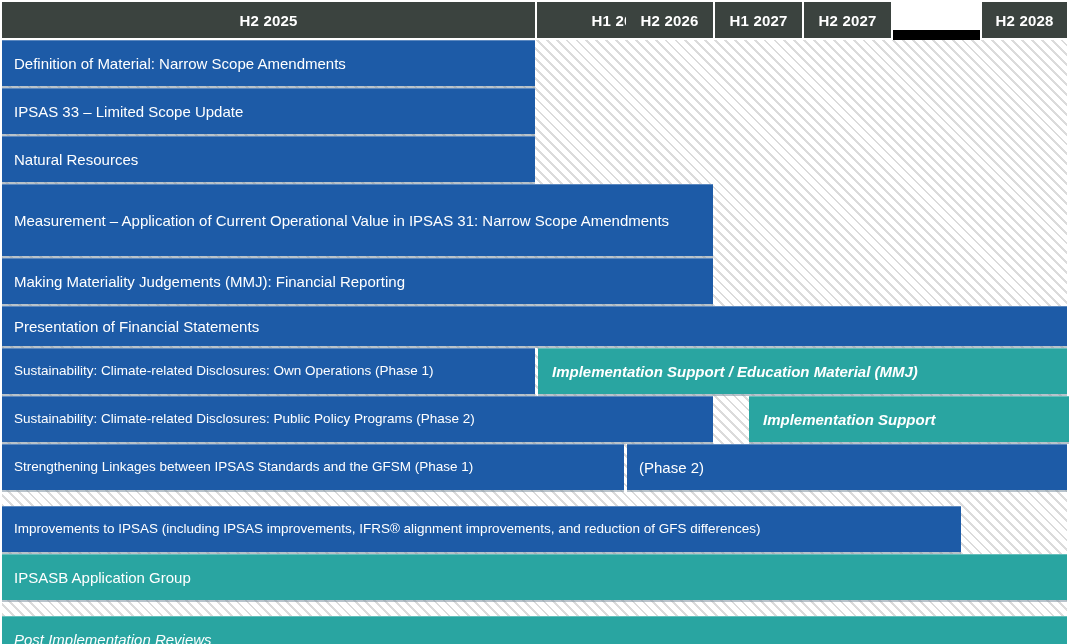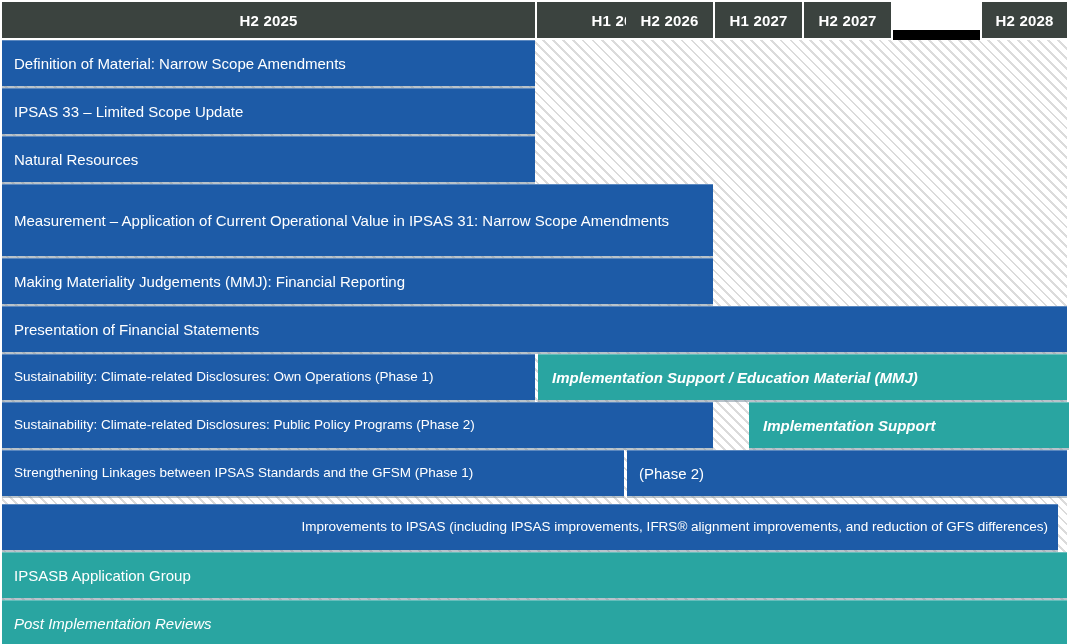--- a/index.html
+++ b/index.html
@@ -75,55 +75,55 @@
         <div class="row" style="height: 72px; margin-bottom: 2px;">
           <div class="seg" style="background: rgb(29, 91, 167); left: 0px; width: 711px;">
             <span>Measurement – Application of Current Operational Value in IPSAS 31: Narrow Scope Amendments</span>
           </div>
         </div>
         <div class="row" style="height: 46px; margin-bottom: 2px;">
           <div class="seg" style="background: rgb(29, 91, 167); left: 0px; width: 711px;">
             <span>Making Materiality Judgements (MMJ): Financial Reporting</span>
           </div>
         </div>
-        <div class="row" style="height: 46px; margin-bottom: 2px;">
+        <div class="row" style="height: 40px; margin-bottom: 2px;">
           <div class="seg" style="background: rgb(29, 91, 167); left: 0px; width: 1065px;">
             <span>Presentation of Financial Statements</span>
           </div>
         </div>
         <div class="row" style="height: 46px; margin-bottom: 2px;">
           <div class="seg small" style="background: rgb(29, 91, 167); left: 0px; width: 533px;">
             <span>Sustainability: Climate-related Disclosures: Own Operations (Phase 1)</span>
           </div>
           <div class="seg italic" style="background: rgb(41, 165, 161); left: 536px; width: 529px;">
             <span>Implementation Support / Education Material (MMJ)</span>
           </div>
         </div>
         <div class="row" style="height: 46px; margin-bottom: 2px;">
           <div class="seg small" style="background: rgb(29, 91, 167); left: 0px; width: 711px;">
             <span>Sustainability: Climate-related Disclosures: Public Policy Programs (Phase 2)</span>
           </div>
           <div class="seg italic" style="background: rgb(41, 165, 161); left: 714px; width: 351px; margin-left: 33px;">
             <span>Implementation Support</span>
           </div>
         </div>
-        <div class="row" style="height: 46px; margin-bottom: 8px;">
+        <div class="row" style="height: 46px; margin-bottom: 16px;">
           <div class="seg small" style="background: rgb(29, 91, 167); left: 0px; width: 622px;">
             <span>Strengthening Linkages between IPSAS Standards and the GFSM (Phase 1)</span>
           </div>
           <div class="seg" style="background: rgb(29, 91, 167); left: 625px; width: 440px;">
             <span>(Phase 2)</span>
           </div>
         </div>
         <div class="row" style="height: 46px; margin-bottom: 2px;">
-          <div class="seg small" style="background: rgb(29, 91, 167); left: 0px; width: 1056px; justify-content: flex-end;">
+          <div class="seg small" style="background: rgb(29, 91, 167); left: 0px; width: 959px;">
             <span>Improvements to IPSAS (including IPSAS improvements, IFRS® alignment improvements, and reduction of GFS differences)</span>
           </div>
         </div>
-        <div class="row" style="height: 46px; margin-bottom: 2px;">
+        <div class="row" style="height: 46px; margin-bottom: 16px;">
           <div class="seg" style="background: rgb(41, 165, 161); left: 0px; width: 1065px;">
             <span>IPSASB Application Group</span>
           </div>
         </div>
         <div class="row" style="height: 46px; margin-bottom: 2px;">
           <div class="seg" style="background: rgb(41, 165, 161); left: 0px; width: 1065px; font-style: italic;">
             <span>Post Implementation Reviews</span>
           </div>
         </div>
       </div>

